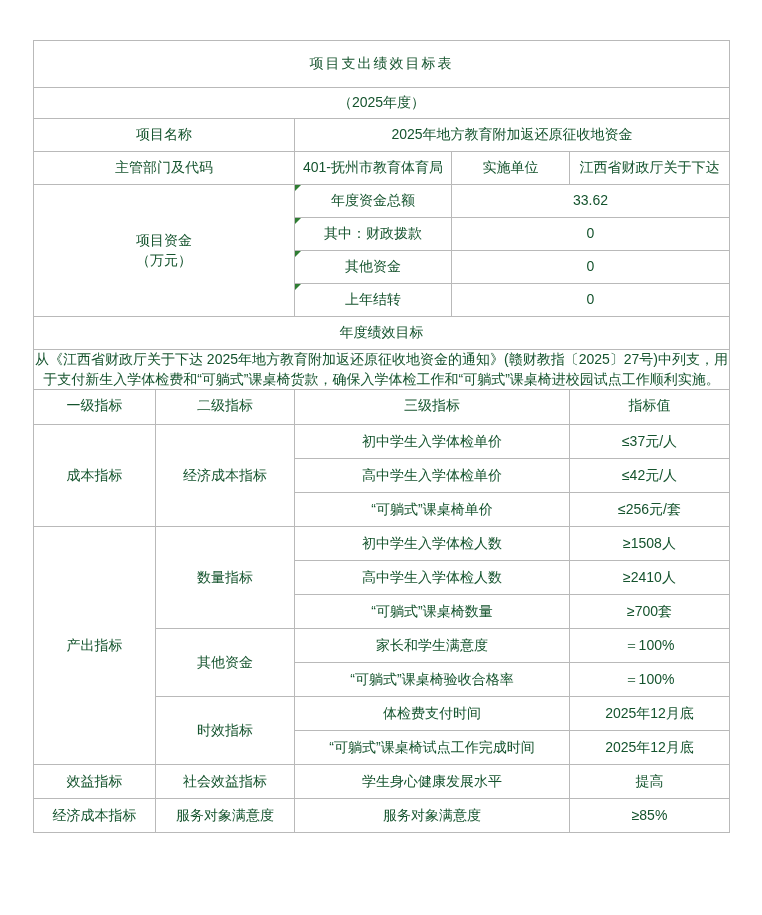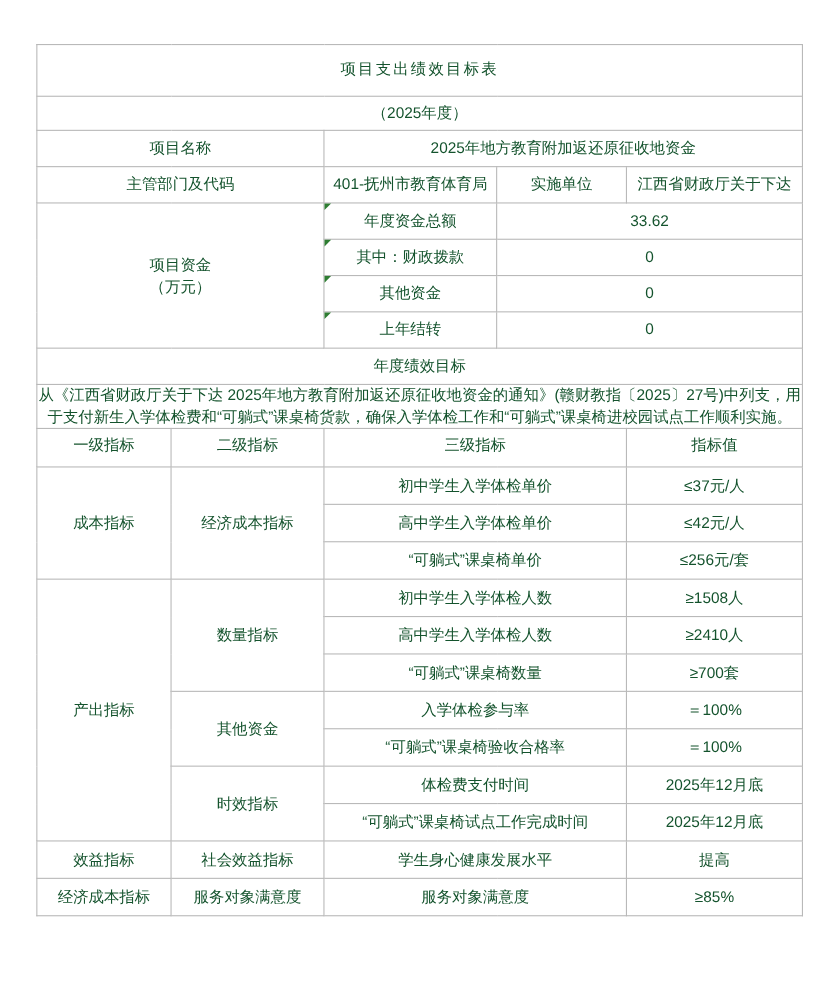--- a/index.html
+++ b/index.html
@@ -183,21 +183,21 @@
       <tr class="cell-tall">
         <td class="v-label" colspan="2">高中学生入学体检人数</td>
         <td class="v-label">≥2410人</td>
       </tr>
       <tr class="cell-tall">
         <td class="v-label" colspan="2">“可躺式”课桌椅数量</td>
         <td class="v-label">≥700套</td>
       </tr>
       <tr class="cell-tall">
         <td class="v-label" rowspan="2">其他资金</td>
-        <td class="v-label" colspan="2">入学体检参与率</td>
+        <td class="v-label" colspan="2">家长和学生满意度</td>
         <td class="v-label">＝100%</td>
       </tr>
       <tr class="cell-tall">
         <td class="v-label" colspan="2">“可躺式”课桌椅验收合格率</td>
         <td class="v-label">＝100%</td>
       </tr>
       <tr class="cell-tall">
         <td class="v-label" rowspan="2">时效指标</td>
         <td class="v-label" colspan="2">体检费支付时间</td>
         <td class="v-label">2025年12月底</td>

